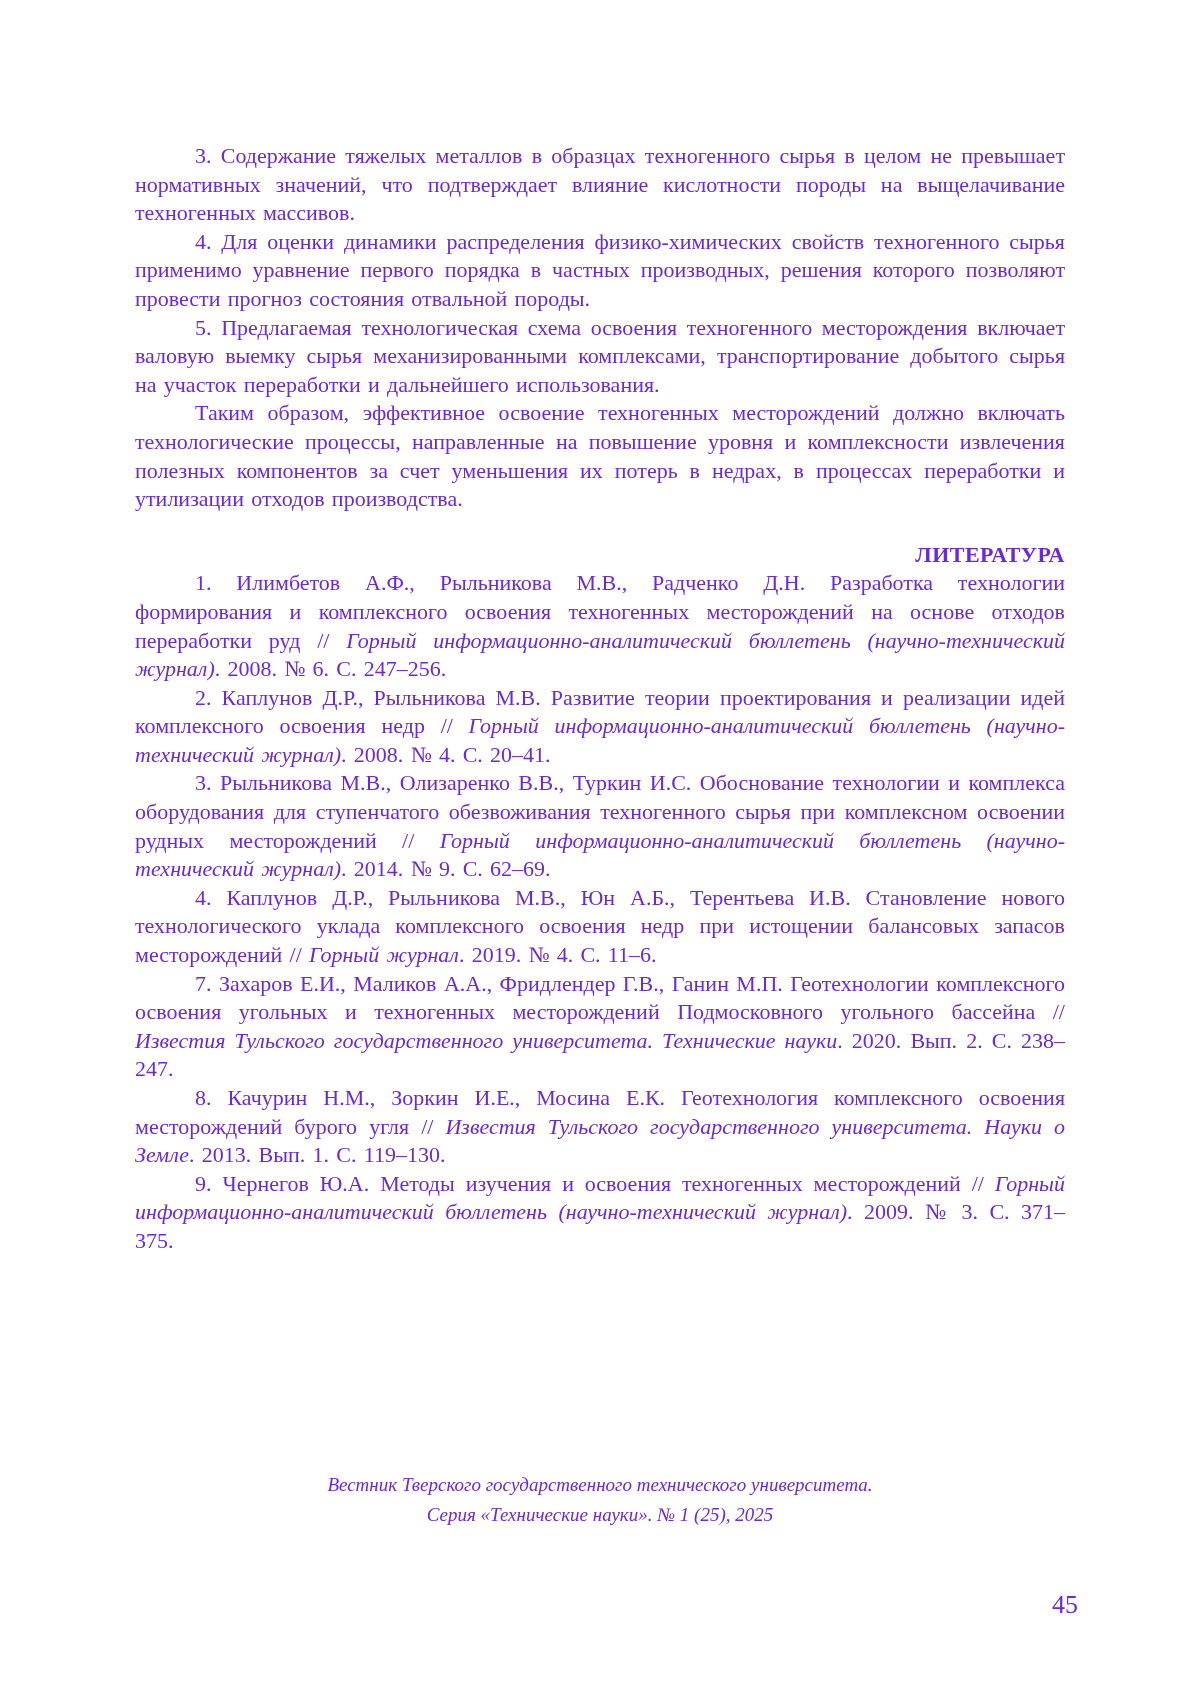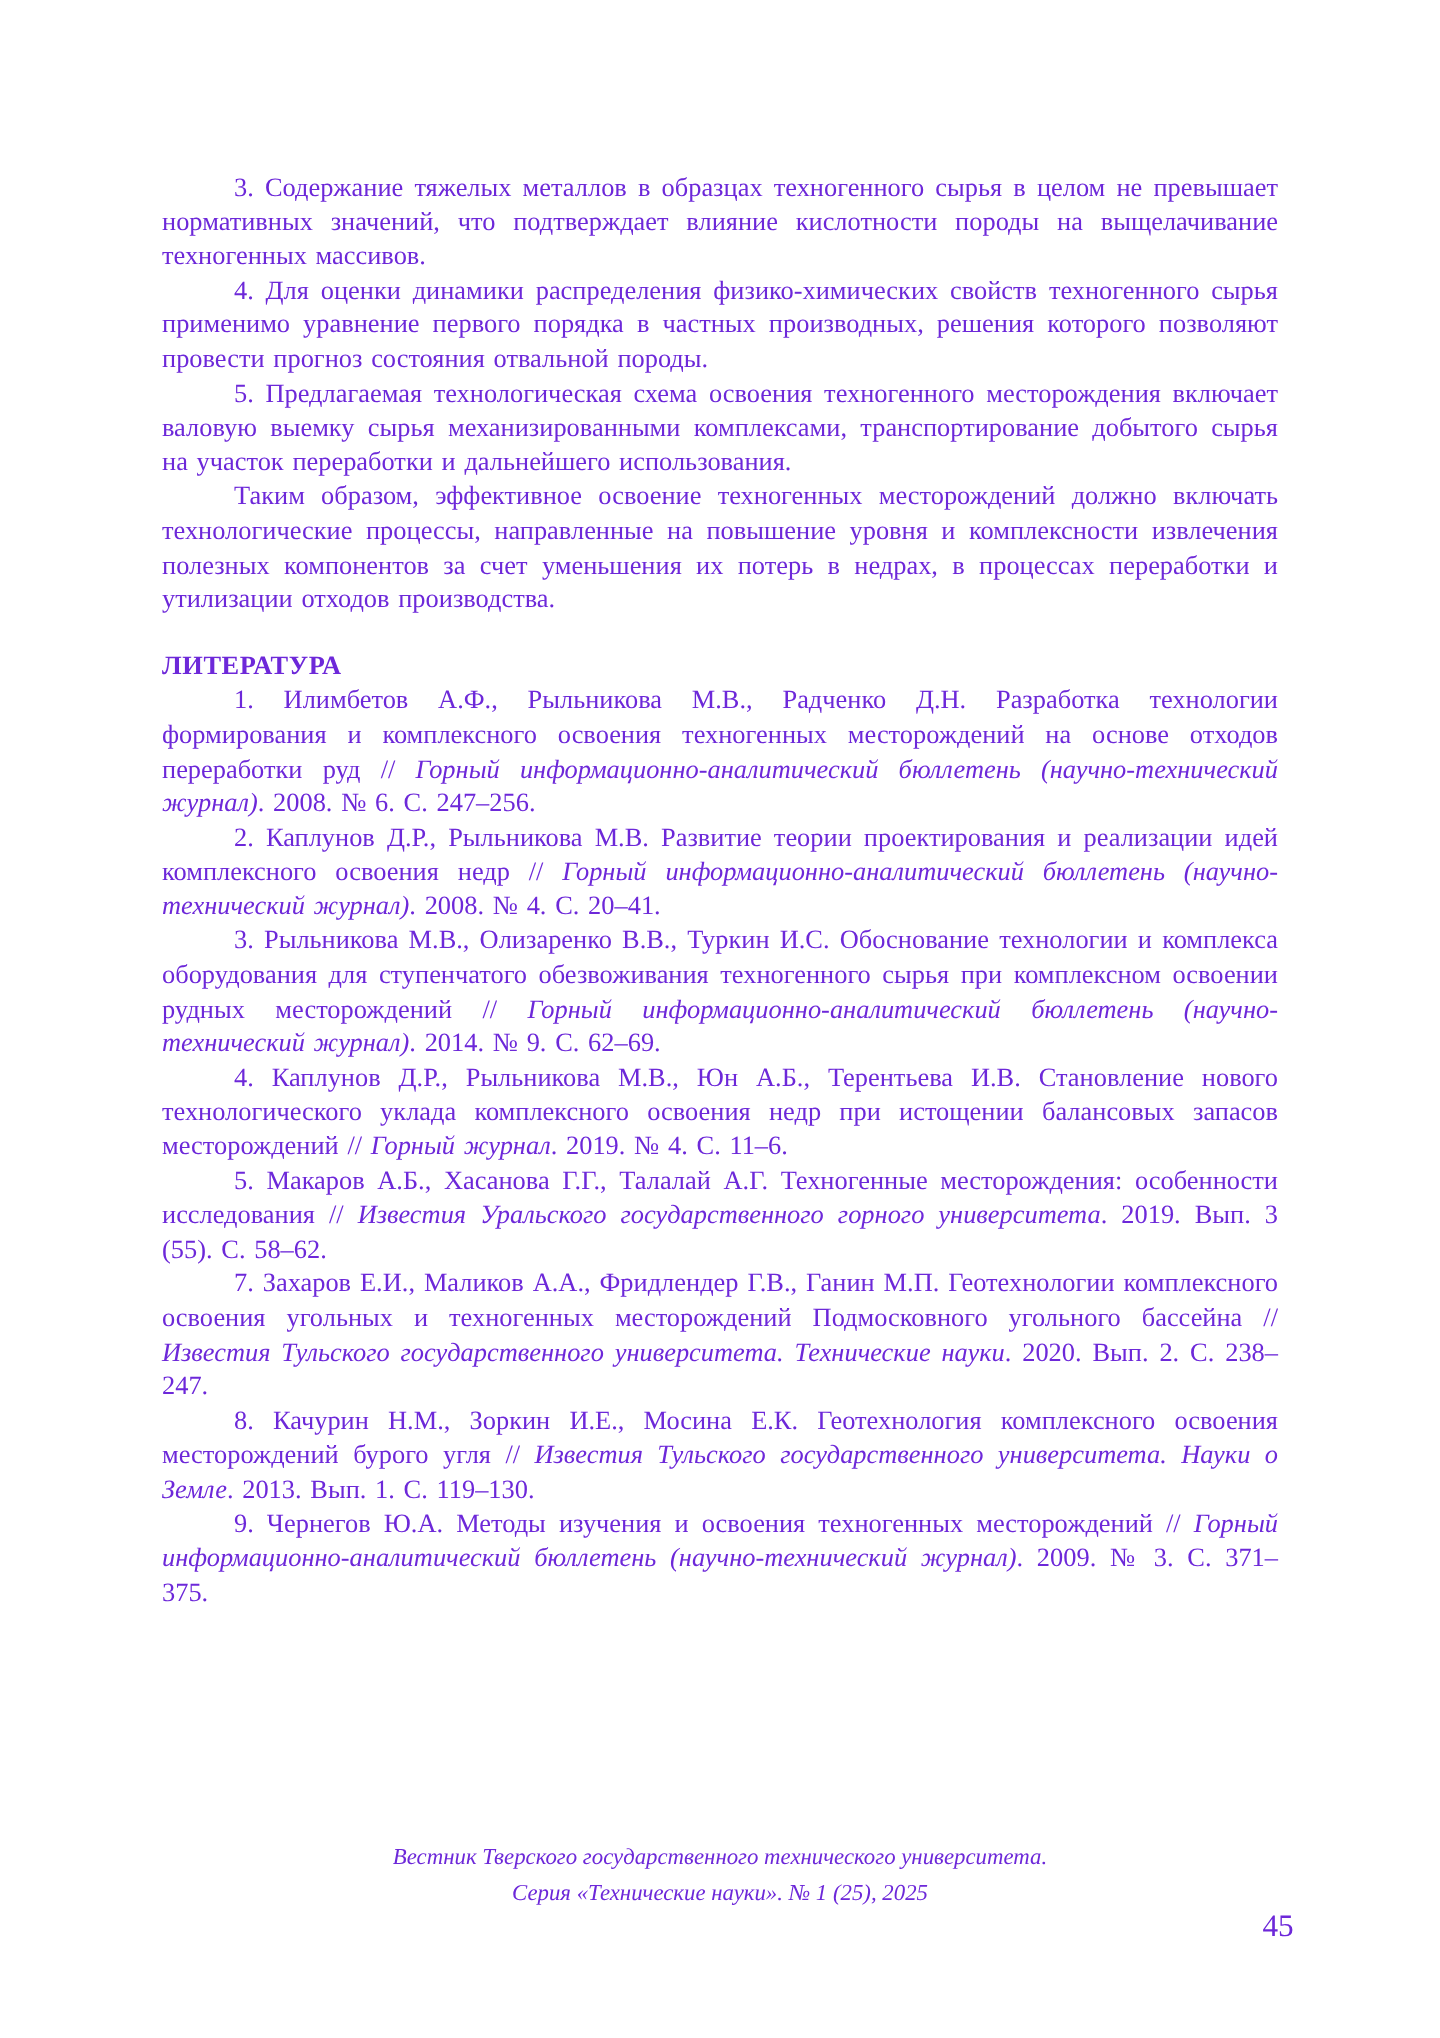--- a/index.html
+++ b/index.html
@@ -28,31 +28,31 @@
     line-height: 28.6px;
     text-align: justify;
     text-indent: 60px;
     word-spacing: 0.08em;
   }
   .lit-heading {
     margin: 27px 0 0 0;
     font-size: 22px;
     line-height: 28.6px;
     font-weight: bold;
-    text-align: left;
+    text-align: right;
     letter-spacing: 0.5px;
   }
   .it {
     font-style: italic;
   }
   .footer {
     position: absolute;
     left: 0;
     right: 0;
-    top: 1533px;
+    top: 1470px;
     text-align: center;
     font-style: italic;
     font-size: 19px;
     line-height: 29.5px;
   }
   .page-number {
     position: absolute;
     top: 1590px;
     right: 122px;
     font-size: 26px;
@@ -70,21 +70,20 @@
     <p class="body-par">4. Для оценки динамики распределения физико-химических свойств техногенного сырья применимо уравнение первого порядка в частных производных, решения которого позволяют провести прогноз состояния отвальной породы.</p>
     <p class="body-par">5. Предлагаемая технологическая схема освоения техногенного месторождения включает валовую выемку сырья механизированными комплексами, транспортирование добытого сырья на участок переработки и дальнейшего использования.</p>
     <p class="body-par">Таким образом, эффективное освоение техногенных месторождений должно включать технологические процессы, направленные на повышение уровня и комплексности извлечения полезных компонентов за счет уменьшения их потерь в недрах, в процессах переработки и утилизации отходов производства.</p>
 
     <h2 class="lit-heading">ЛИТЕРАТУРА</h2>
 
     <p class="body-par"><span>1. Илимбетов А.Ф., Рыльникова М.В., Радченко Д.Н. Разработка технологии формирования и комплексного освоения техногенных месторождений на основе отходов переработки руд // </span><span class="it">Горный информационно-аналитический бюллетень (научно-технический журнал)</span><span>. 2008. № 6. С. 247–256.</span></p>
     <p class="body-par"><span>2. Каплунов Д.Р., Рыльникова М.В. Развитие теории проектирования и реализации идей комплексного освоения недр // </span><span class="it">Горный информационно-аналитический бюллетень (научно-технический журнал)</span><span>. 2008. № 4. С. 20–41.</span></p>
     <p class="body-par"><span>3. Рыльникова М.В., Олизаренко В.В., Туркин И.С. Обоснование технологии и комплекса оборудования для ступенчатого обезвоживания техногенного сырья при комплексном освоении рудных месторождений // </span><span class="it">Горный информационно-аналитический бюллетень (научно-технический журнал)</span><span>. 2014. № 9. С. 62–69.</span></p>
     <p class="body-par"><span>4. Каплунов Д.Р., Рыльникова М.В., Юн А.Б., Терентьева И.В. Становление нового технологического уклада комплексного освоения недр при истощении балансовых запасов месторождений // </span><span class="it">Горный журнал</span><span>. 2019. № 4. С. 11–6.</span></p>
-    <p class="body-par"><span>5. Макаров А.Б., Хасанова Г.Г., Талалай А.Г. Техногенные месторождения: особенности исследования // </span><span class="it">Известия Уральского государственного горного университета</span><span>. 2019. Вып. 3 (55). С. 58–62.</span></p>
     <p class="body-par"><span>7. Захаров Е.И., Маликов А.А., Фридлендер Г.В., Ганин М.П. Геотехнологии комплексного освоения угольных и техногенных месторождений Подмосковного угольного бассейна // </span><span class="it">Известия Тульского государственного университета. Технические науки</span><span>. 2020. Вып. 2. С. 238–247.</span></p>
     <p class="body-par"><span>8. Качурин Н.М., Зоркин И.Е., Мосина Е.К. Геотехнология комплексного освоения месторождений бурого угля // </span><span class="it">Известия Тульского государственного университета. Науки о Земле</span><span>. 2013. Вып. 1. С. 119–130.</span></p>
     <p class="body-par"><span>9. Чернегов Ю.А. Методы изучения и освоения техногенных месторождений // </span><span class="it">Горный информационно-аналитический бюллетень (научно-технический журнал)</span><span>. 2009. № 3. С. 371–375.</span></p>
 
   </div>
 
   <div class="footer">
     <div>Вестник Тверского государственного технического университета.</div>
     <div>Серия «Технические науки». № 1 (25), 2025</div>
   </div>

